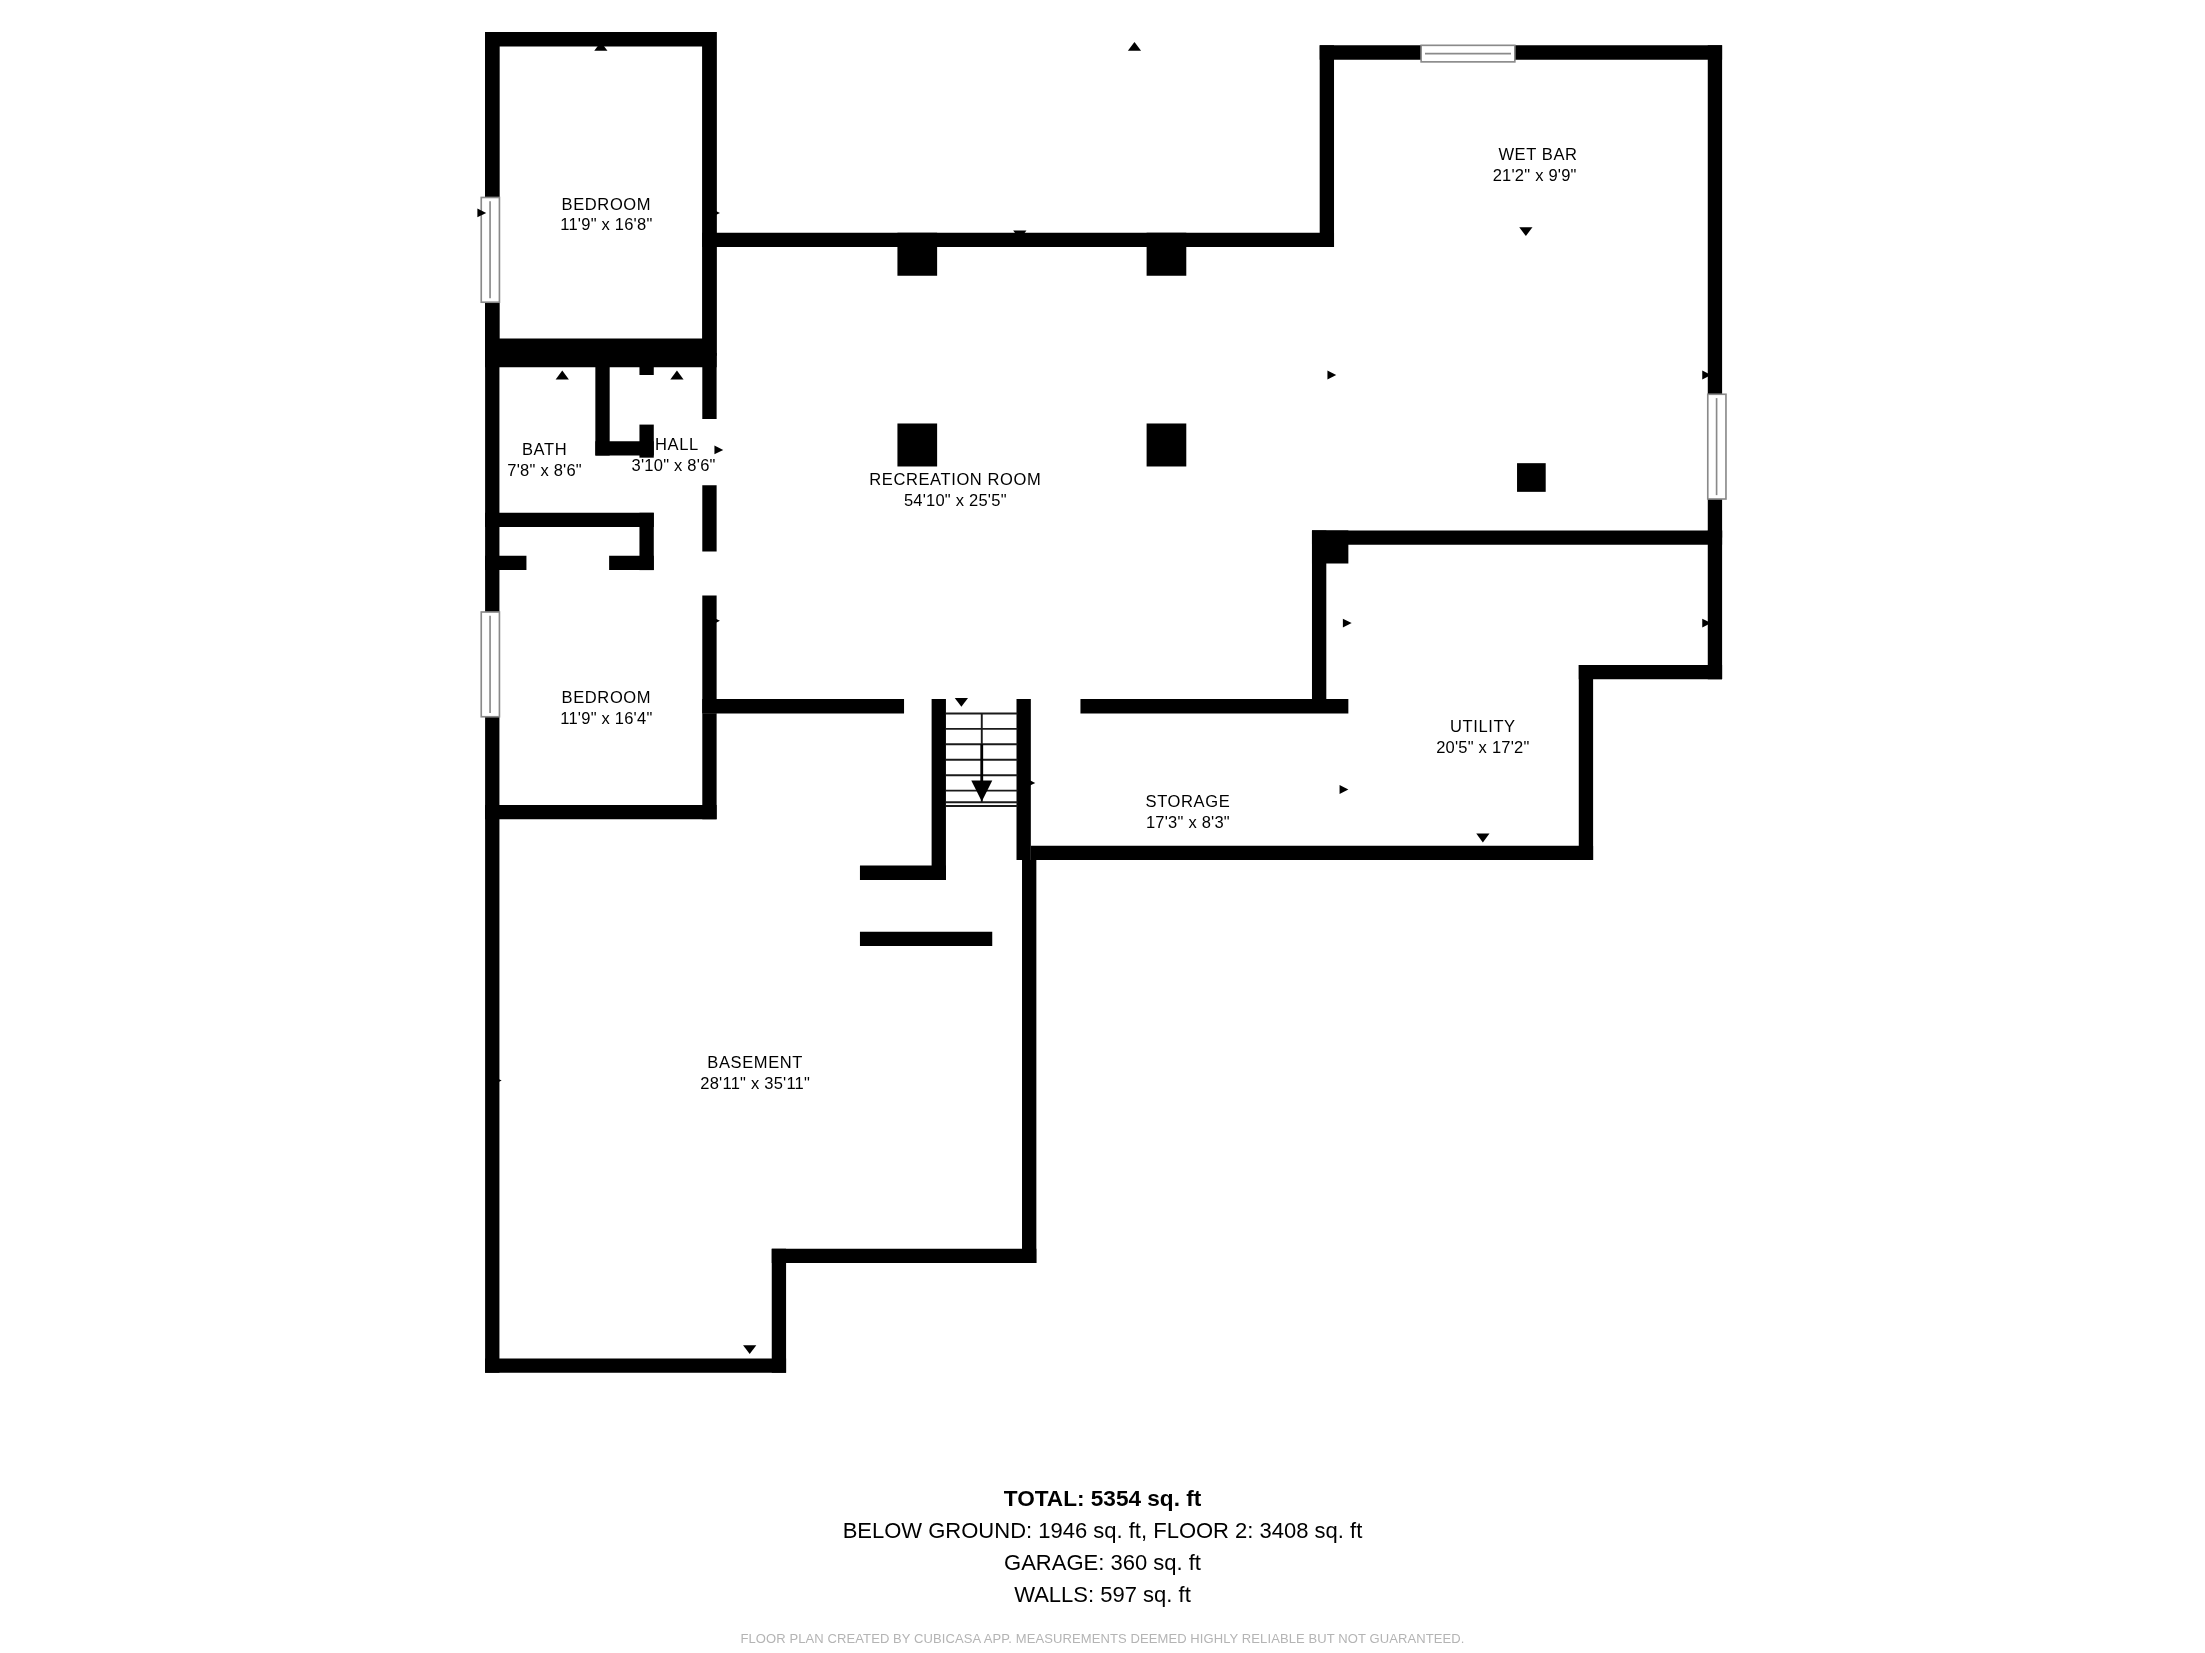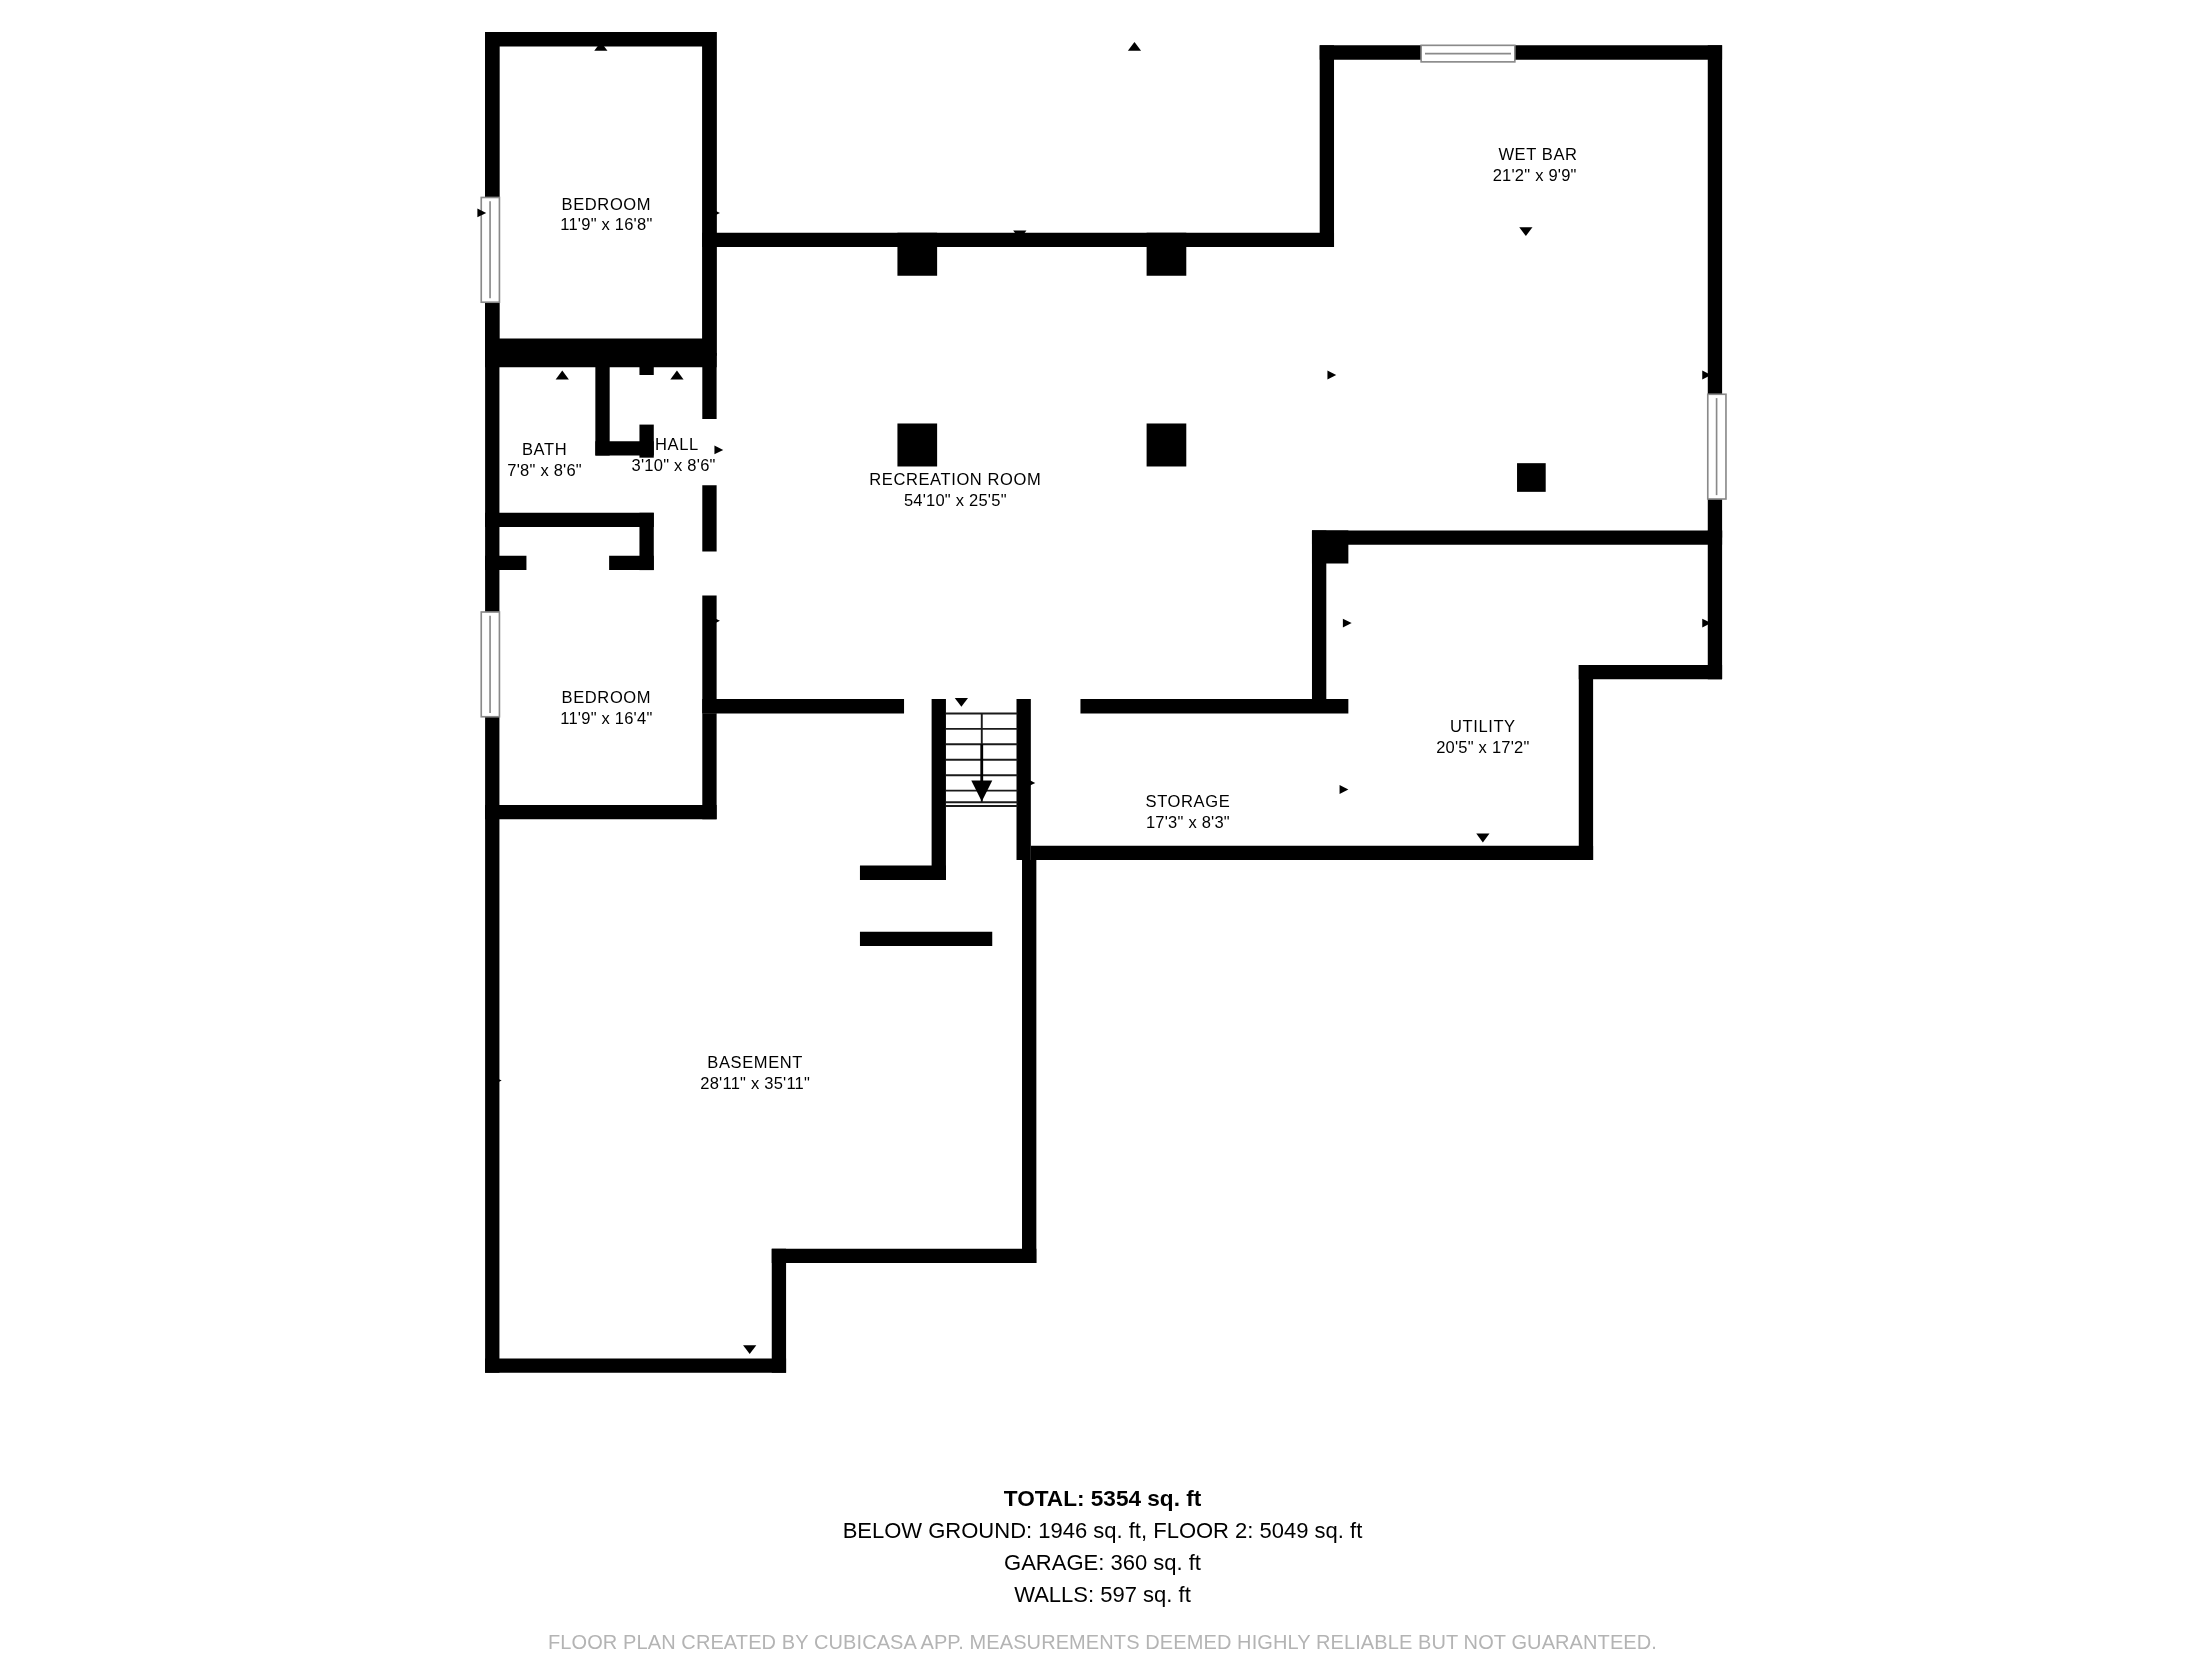--- a/index.html
+++ b/index.html
@@ -70,21 +70,21 @@
     font-size: 22.6px;
     margin-top: 33px;
   }
   #disclaimer {
     position: absolute;
     left: 0;
     right: 0;
     top: 1631px;
     text-align: center;
     font-family: "Liberation Sans", sans-serif;
-    font-size: 20px;
+    font-size: 13px;
     color: #b4b4b4;
     letter-spacing: 0.1px;
   }
 </style>
 </head>
 <body>
 
 <div id="plan-root">
 
   <svg id="floorplan" viewBox="0 0 4000 3000" xmlns="http://www.w3.org/2000/svg">
@@ -276,21 +276,21 @@
         <text class="room-name" x="1370" y="1930">BASEMENT</text>
         <text class="room-dims" x="1370" y="1968">28'11" x 35'11"</text>
       </g>
 
     </g>
 
   </svg>
 
   <div id="summary">
     <div class="line total">TOTAL: 5354 sq. ft</div>
-    <div class="line">BELOW GROUND: 1946 sq. ft, FLOOR 2: 5049 sq. ft</div>
+    <div class="line">BELOW GROUND: 1946 sq. ft, FLOOR 2: 3408 sq. ft</div>
     <div class="line">GARAGE: 360 sq. ft</div>
     <div class="line">WALLS: 597 sq. ft</div>
   </div>
 
   <div id="disclaimer">FLOOR PLAN CREATED BY CUBICASA APP. MEASUREMENTS DEEMED HIGHLY RELIABLE BUT NOT GUARANTEED.</div>
 
 </div>
 
 
 </body></html>

